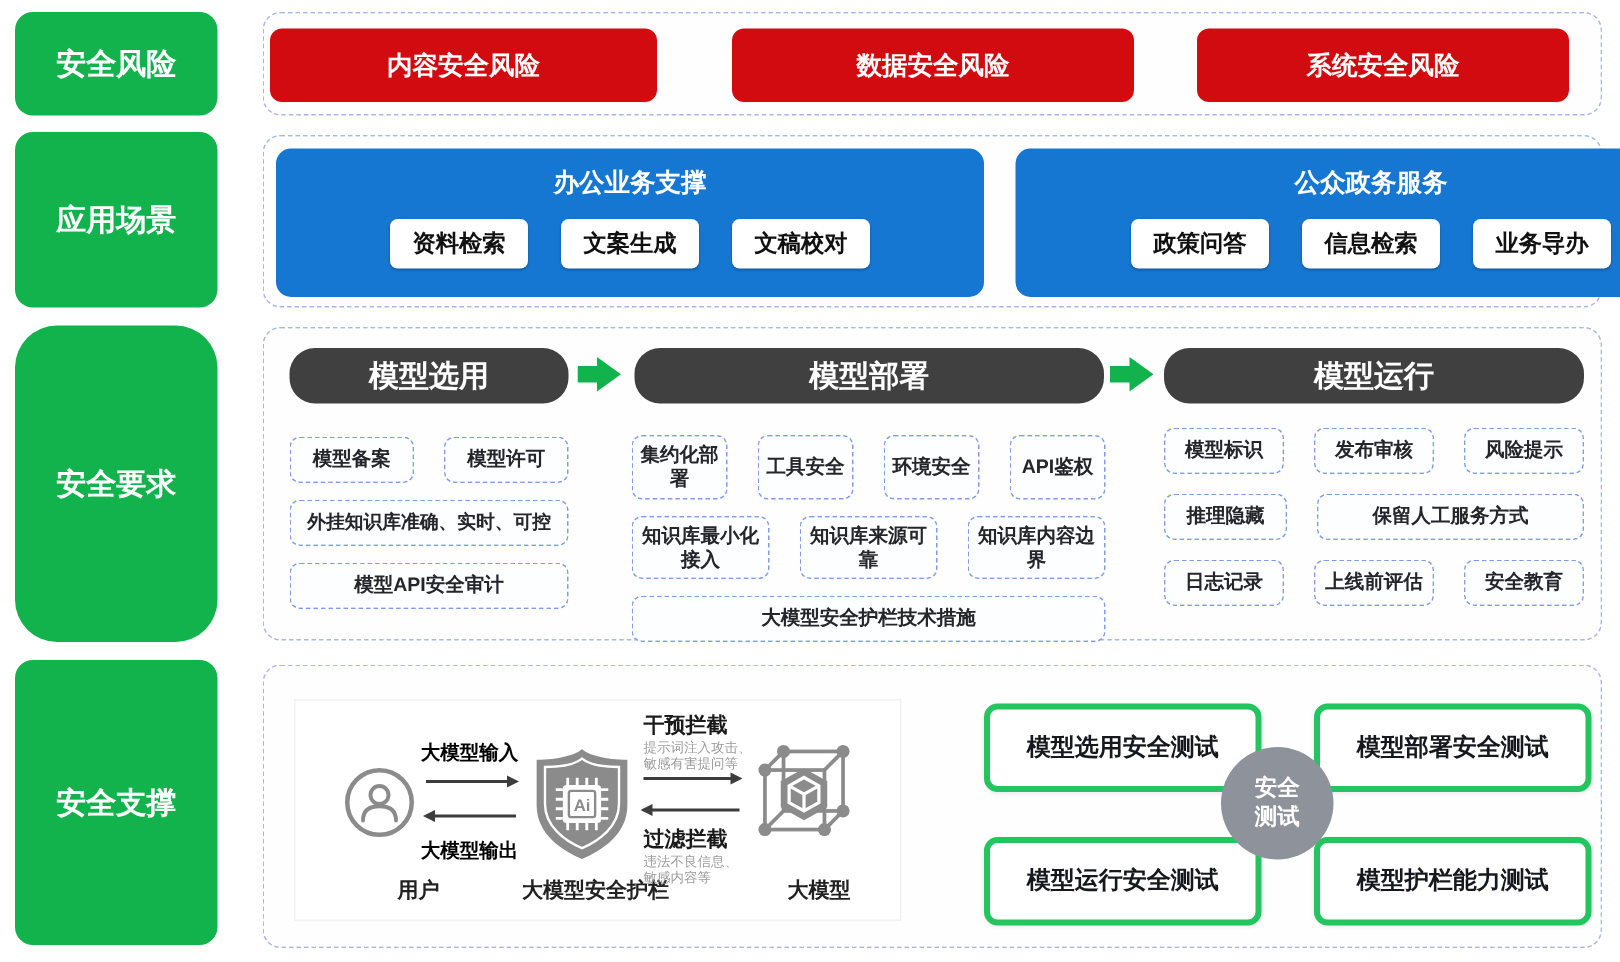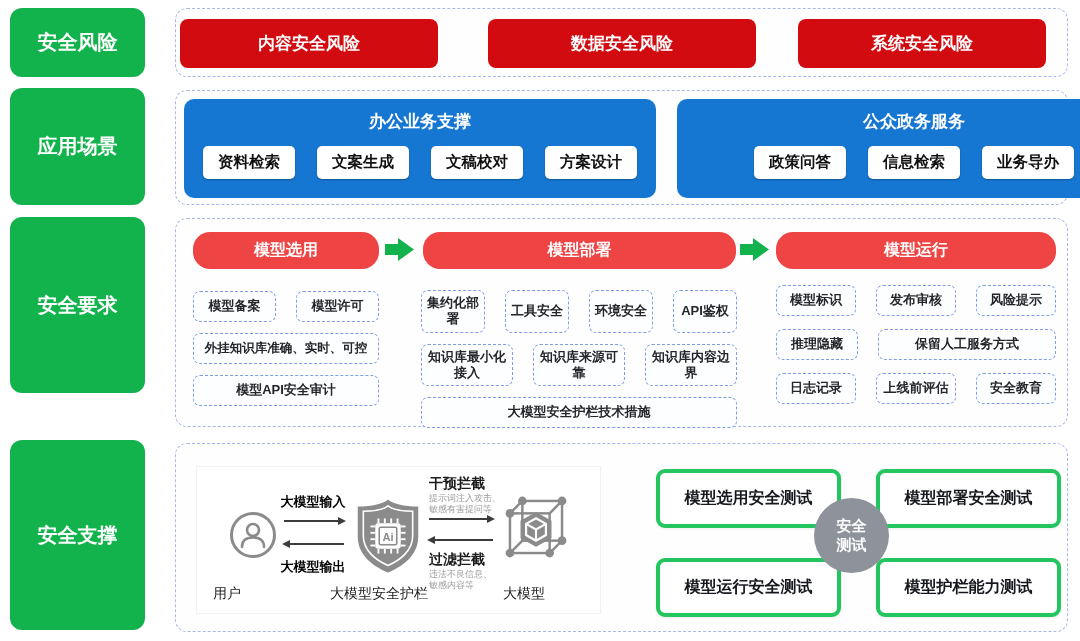--- a/index.html
+++ b/index.html
@@ -4,21 +4,21 @@
 <style>
   html,body{margin:0;padding:0;background:#ffffff;}
   body{width:1080px;height:641px;font-family:"Liberation Sans","DejaVu Sans",sans-serif;}
   .canvas{position:relative;width:1080px;height:641px;background:#fff;overflow:hidden;}
 
   
   .side-label{position:absolute;left:10px;width:135px;background:#12b24c;border-radius:12px;
     color:#fff;font-weight:700;font-size:20px;display:flex;align-items:center;justify-content:center;}
   .s1{top:8px;height:69px;}
   .s2{top:88px;height:117px;}
-  .s3{top:217px;height:176px;}
+  .s3{top:217px;height:211px;border-radius:28px;}
   .s4{top:440px;height:190px;}
 
   
   .section{position:absolute;left:175px;width:893px;border:1.5px dashed #a9b7e8;border-radius:12px;
     background:#fefeff;box-sizing:border-box;}
   .c1{top:8px;height:69px;}
   .c2{top:90px;height:115px;}
   .c3{top:218px;height:209px;}
   .c4{top:443px;height:189px;}
 
@@ -33,22 +33,22 @@
   .scene{position:absolute;top:8px;height:99px;background:#1677d2;border-radius:10px;}
   .sc1{left:8px;width:472px;}
   .sc2{left:501px;width:384px;padding-left:45px;}
   .scene-title{text-align:center;color:#fff;font-weight:700;font-size:17px;margin-top:11px;}
   .scene-chips{display:flex;justify-content:center;gap:22px;margin-top:13px;}
   .scene-chip{background:#fff;border-radius:5px;height:33px;min-width:92px;padding:0 6px;box-sizing:border-box;
     display:flex;align-items:center;justify-content:center;font-weight:700;font-size:15.5px;color:#111;
     box-shadow:0 1px 2px rgba(0,0,0,.28);}
 
   
-  .stage-head{position:absolute;top:13px;height:37px;background:#ef4444;border-radius:17px;color:#fff;
-    font-weight:700;font-size:16px;display:flex;align-items:center;justify-content:center;}
+  .stage-head{position:absolute;top:13px;height:37px;background:#404040;border-radius:17px;color:#fff;
+    font-weight:700;font-size:20px;display:flex;align-items:center;justify-content:center;}
   .sh1{left:17px;width:186px;}
   .sh2{left:247px;width:313px;}
   .sh3{left:600px;width:280px;}
   .stage-arrow{position:absolute;top:17px;width:30px;height:27px;}
   .sa1{left:209px;} .sa2{left:564px;}
   .req-col{position:absolute;display:flex;flex-direction:column;gap:11px;}
   .rc1{left:17px;top:72px;width:186px;}
   .rc2{left:245px;top:71px;width:316px;}
   .rc3{left:600px;top:66px;width:280px;}
   .rc3 .req-row{margin-bottom:2px;}
@@ -56,21 +56,21 @@
   .chip{flex:1;border:1.5px dashed #7f9ce8;border-radius:7px;background:#fdfeff;min-height:31px;
     display:flex;align-items:center;justify-content:center;text-align:center;font-size:13px;font-weight:700;
     color:#24262b;padding:4px 2px;line-height:1.25;box-sizing:border-box;}
   .chip.nowrap{white-space:nowrap;font-size:12.5px;}
   .chip.fixed80{flex:0 0 82px;}
 
   
   .diagram{position:absolute;left:20px;top:22px;width:405px;height:148px;background:#fff;
     border:1px solid #f1f1f1;box-sizing:border-box;}
   .dg-abs{position:absolute;}
-  .dg-label{font-weight:400;font-size:14px;color:#222;text-align:left;}
+  .dg-label{font-weight:700;font-size:14px;color:#222;text-align:right;}
   .dg-small-label{font-weight:700;font-size:13px;color:#000000;text-align:center;}
   .dg-title{font-weight:700;font-size:14px;color:#1a1a1a;text-align:left;}
   .dg-desc{font-size:9px;color:#9b9b9b;line-height:1.25;white-space:pre-line;text-align:left;}
   .h-arrow{position:absolute;height:1.5px;background:#3c3c3c;}
   .h-arrow.right::after{content:'';position:absolute;right:-2px;top:-3.5px;width:0;height:0;
     border-left:8px solid #3c3c3c;border-top:4.5px solid transparent;border-bottom:4.5px solid transparent;}
   .h-arrow.left::before{content:'';position:absolute;left:-2px;top:-3.5px;width:0;height:0;
     border-right:8px solid #3c3c3c;border-top:4.5px solid transparent;border-bottom:4.5px solid transparent;}
 
   .test-box{position:absolute;width:177px;height:51px;background:#fff;border:4px solid #22c55e;border-radius:9px;
@@ -111,21 +111,20 @@
       </div>
   </div>
 
   <div class="section c2">
     <div class="scene sc1">
       <div class="scene-title">办公业务支撑</div>
       <div class="scene-chips">
         <div class="scene-chip">资料检索</div>
         <div class="scene-chip">文案生成</div>
         <div class="scene-chip">文稿校对</div>
-        <div class="scene-chip">方案设计</div>
       </div>
     </div>
     <div class="scene sc2">
       <div class="scene-title">公众政务服务</div>
       <div class="scene-chips">
         <div class="scene-chip">政策问答</div>
         <div class="scene-chip">信息检索</div>
         <div class="scene-chip">业务导办</div>
       </div>
     </div>

